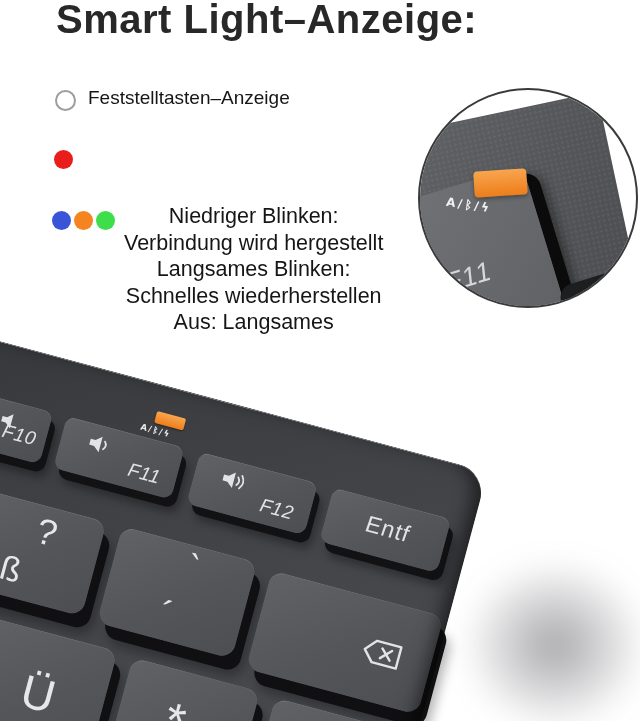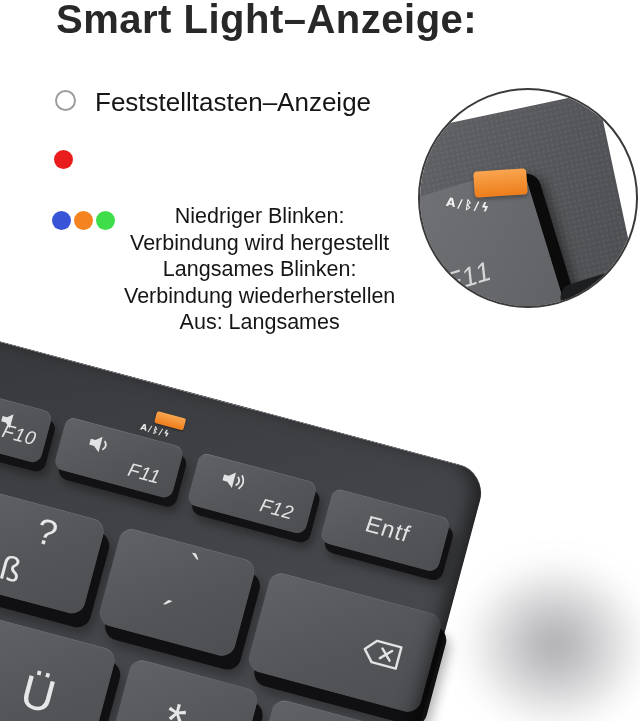--- a/index.html
+++ b/index.html
@@ -2,21 +2,21 @@
 <html><head>
 <meta charset="utf-8">
 <style>
   html,body{margin:0;padding:0;background:#fff;}
   .stage{position:relative;width:640px;height:721px;overflow:hidden;background:#ffffff;
          font-family:"Liberation Sans",sans-serif;text-align:center;}
 
   
   .title{position:absolute;left:56px;top:-6px;font-size:40px;line-height:50px;font-weight:700;
          color:#282828;letter-spacing:.5px;white-space:nowrap;}
-  .legend-label{position:absolute;font-size:26px;color:#161616;white-space:nowrap;margin-left:7px;}
+  .legend-label{position:absolute;font-size:19px;color:#161616;white-space:nowrap;}
   .dot{position:absolute;width:19px;height:19px;border-radius:50%;}
   .dot.hollow{background:#fff;border:2px solid #9d9d9d;width:17px;height:17px;}
   .dot.red{background:#ea1d1d;}
   .dot.blue{background:#3a54d8;}
   .dot.orange{background:#f5831f;}
   .dot.green{background:#3ede4b;}
   .legend-lines{position:absolute;left:124px;top:203px;font-size:21.5px;line-height:26.6px;
                 color:#161616;white-space:nowrap;}
 
   
@@ -79,21 +79,21 @@
 
   <span class="dot red" style="left:54px;top:150px;"></span>
 
   <span class="dot blue" style="left:52px;top:211px;"></span>
   <span class="dot orange" style="left:74px;top:211px;"></span>
   <span class="dot green" style="left:96px;top:211px;"></span>
   <div class="legend-lines">
     <div>Niedriger Blinken:</div>
     <div>Verbindung wird hergestellt</div>
     <div>Langsames Blinken:</div>
-    <div>Verbindung wiederherstellen</div>
+    <div>Schnelles wiederherstellen</div>
     <div>Aus: Langsames</div>
   </div>
 
   <div class="inset">
     <div class="inset-surface"></div>
     <div class="inset-led"></div>
     <div class="inset-led-label">A/ᛒ/ϟ</div>
     <div class="inset-key">
       <span class="inset-key-label">F11</span>
     </div>

